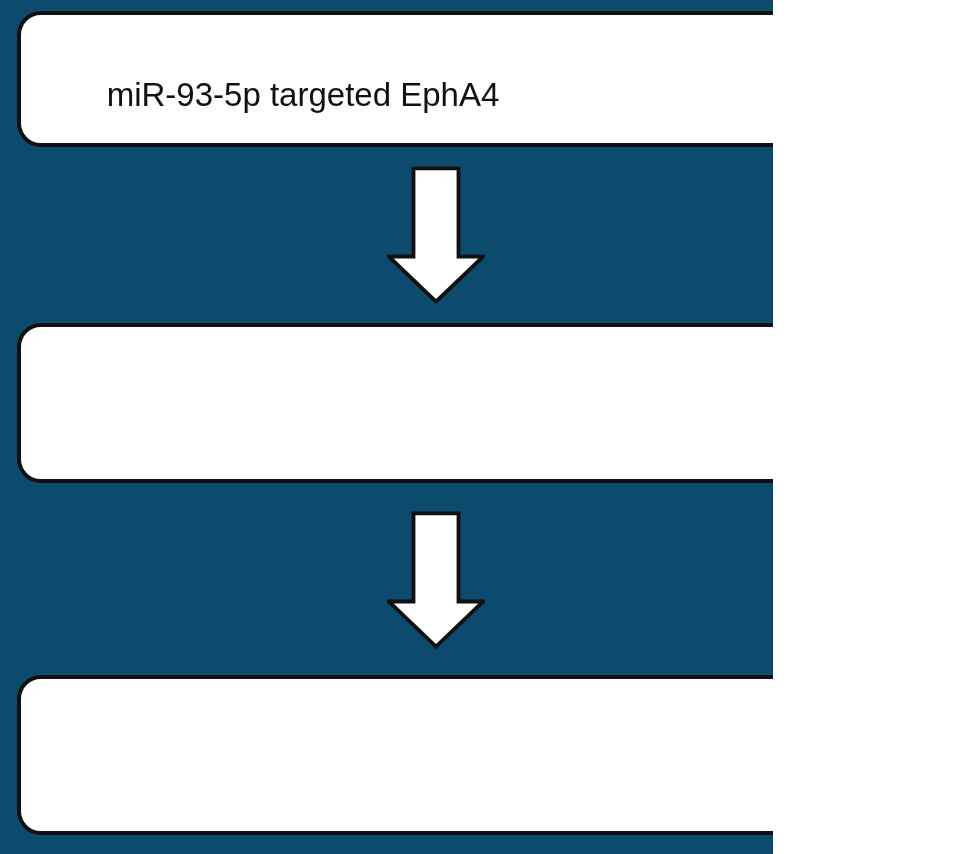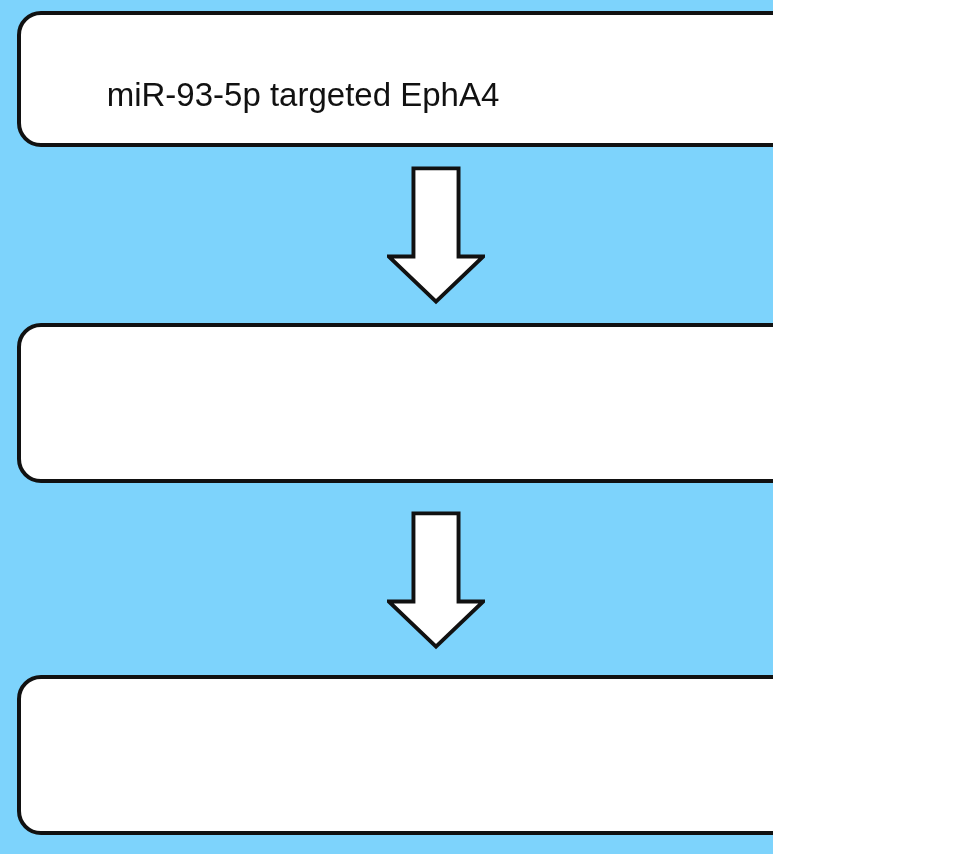--- a/index.html
+++ b/index.html
@@ -4,21 +4,21 @@
 <style>
   html, body {
     margin: 0;
     padding: 0;
     background: #ffffff;
   }
   .figure {
     position: relative;
     width: 773px;
     height: 854px;
-    background: #7dd3fc;
+    background: #0c4a6e;
     font-family: "Liberation Sans", sans-serif;
     color: #111111;
     overflow: hidden;
   }
   .box {
     position: absolute;
     box-sizing: border-box;
     border: 4px solid #111111;
     border-radius: 24px;
     background: #ffffff;

